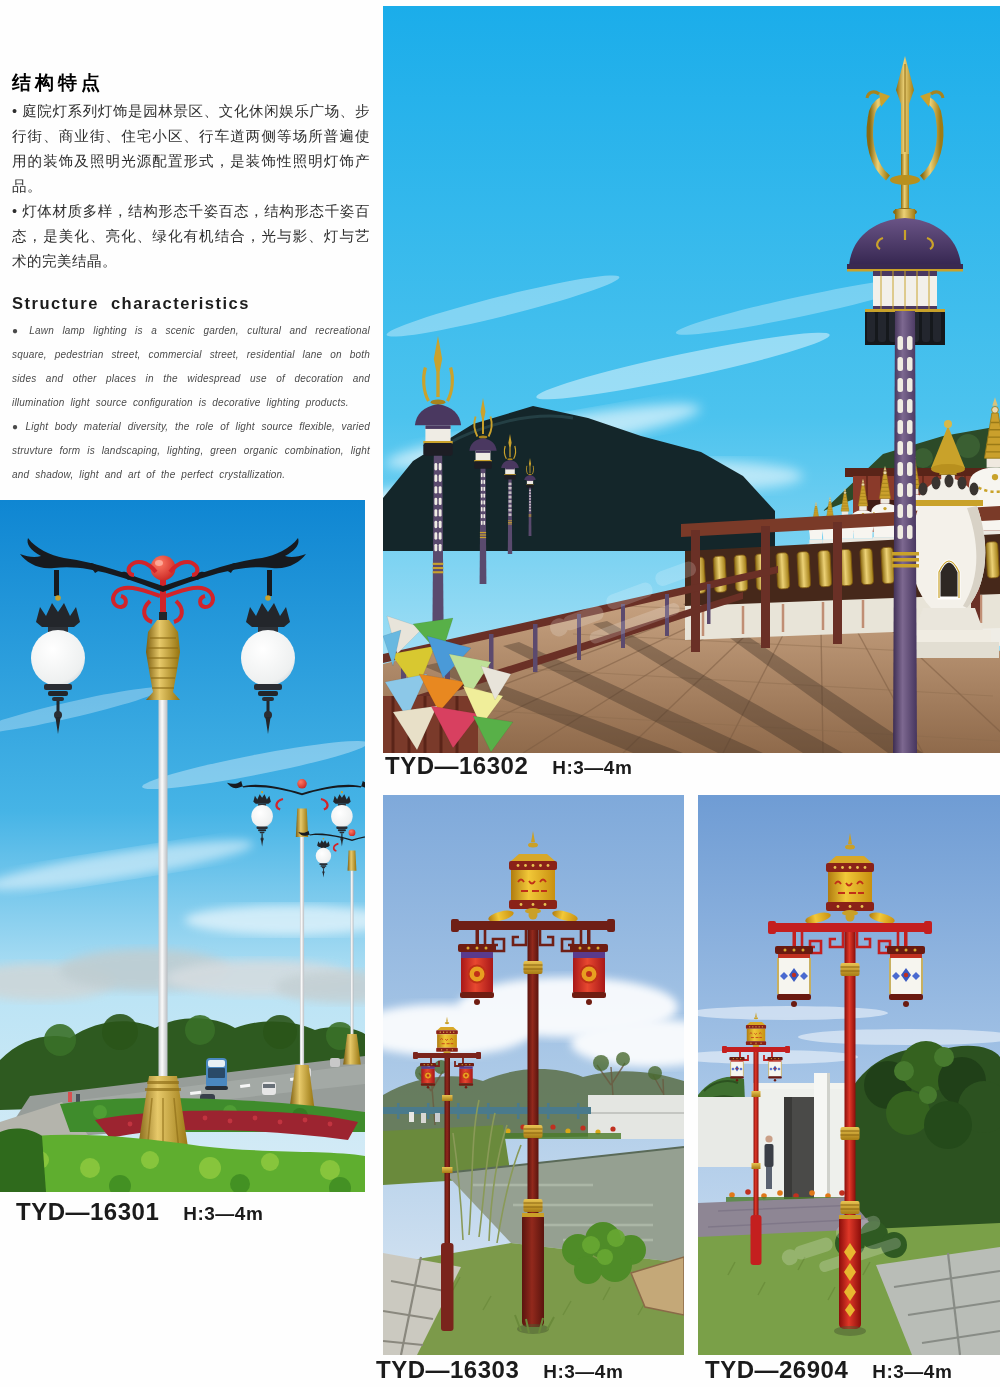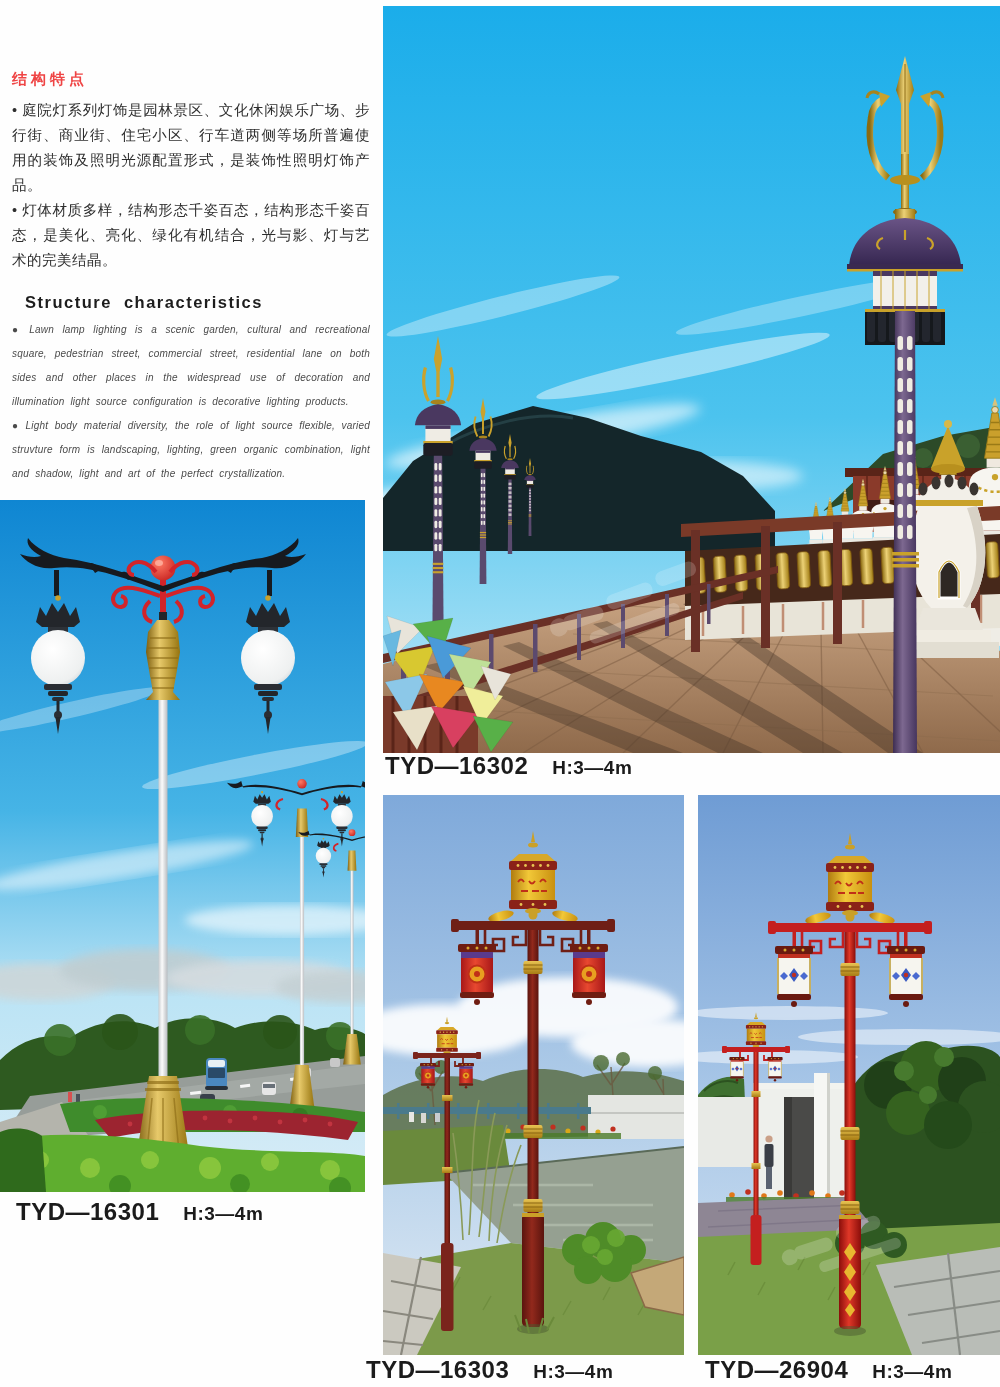--- a/index.html
+++ b/index.html
@@ -6,23 +6,23 @@
   html,body { background:#ffffff; }
   body {
     width:1000px; height:1387px; position:relative; overflow:hidden;
     font-family:"Liberation Sans","DejaVu Sans",sans-serif; color:#222;
   }
   .page { position:absolute; inset:0; background:#fefefe; }
   .photo { position:absolute; overflow:hidden; background:#dfeef8; }
   .photo svg { display:block; width:100%; height:100%; }
 
   .textblock { position:absolute; left:12px; top:70px; width:358px; }
-  .cn-title { font-size:15px; font-weight:bold; letter-spacing:4px; color:#ef4444; margin-bottom:9px; }
+  .cn-title { font-size:19px; font-weight:bold; letter-spacing:4px; color:#000000; margin-bottom:3px; }
   .cn-body p { font-size:14.5px; line-height:25px; text-align:justify; color:#2e2e2e; letter-spacing:0.5px; }
-  .en-title { font-size:16.5px; font-weight:bold; letter-spacing:1.5px; color:#1d1d1d; margin:20px 13px 6px; word-spacing:6px; }
+  .en-title { font-size:16.5px; font-weight:bold; letter-spacing:1.5px; color:#1d1d1d; margin:20px 0 6px; word-spacing:6px; }
   .en-body p { font-size:10px; line-height:24px; text-align:justify; color:#4a4a4a; letter-spacing:0.2px; word-spacing:3px;font-style:italic; }
 
   .caption { position:absolute; display:flex; align-items:baseline; gap:24px; color:#1b1b1b; white-space:nowrap; }
   .caption .model { font-size:24px; font-weight:bold; letter-spacing:0.5px; }
   .caption .spec  { font-size:19px; font-weight:bold; letter-spacing:0.5px; }
 </style>
 </head>
 <body>
 
 <div class="page">
@@ -718,21 +718,21 @@
       <path d="M140.5,408 h19 M140.5,412 h19" stroke="#8a6410" stroke-width="1.2"></path>
       <rect x="139" y="418" width="22" height="114" rx="5" fill="url(#poleC)"></rect>
       <rect x="139" y="418" width="22" height="4" fill="#caa028"></rect>
       <ellipse cx="150" cy="534" rx="16" ry="5" fill="#4a5a30" opacity="0.5"></ellipse>
     </g>
     <g stroke="#6a8a3a" stroke-width="2" fill="none">
       <path d="M138,536 l-6,-16 M146,538 l-3,-14 M156,538 l4,-15 M164,535 l7,-13"></path>
     </g>
   </svg>
   </div>
-  <div class="caption" style="left:366px; top:1356px;justify-content:flex-end;">
+  <div class="caption" style="left:376px; top:1356px;justify-content:flex-end;">
     <span class="model">TYD—16303</span>
     <span class="spec">H:3—4m</span>
   </div>
 
   <div class="photo" style="left:698px; top:795px; width:302px; height:560px;" role="img" aria-label="Bright red prayer-wheel lamp post with white lanterns beside a white garden gate">
   <svg viewBox="0 0 302 560" xmlns="http://www.w3.org/2000/svg">
     <defs>
       <linearGradient id="skyD" x1="0" y1="0" x2="0" y2="1">
         <stop offset="0" stop-color="#6f9cd4"></stop>
             <stop offset="0.55" stop-color="#aac8e8"></stop>

